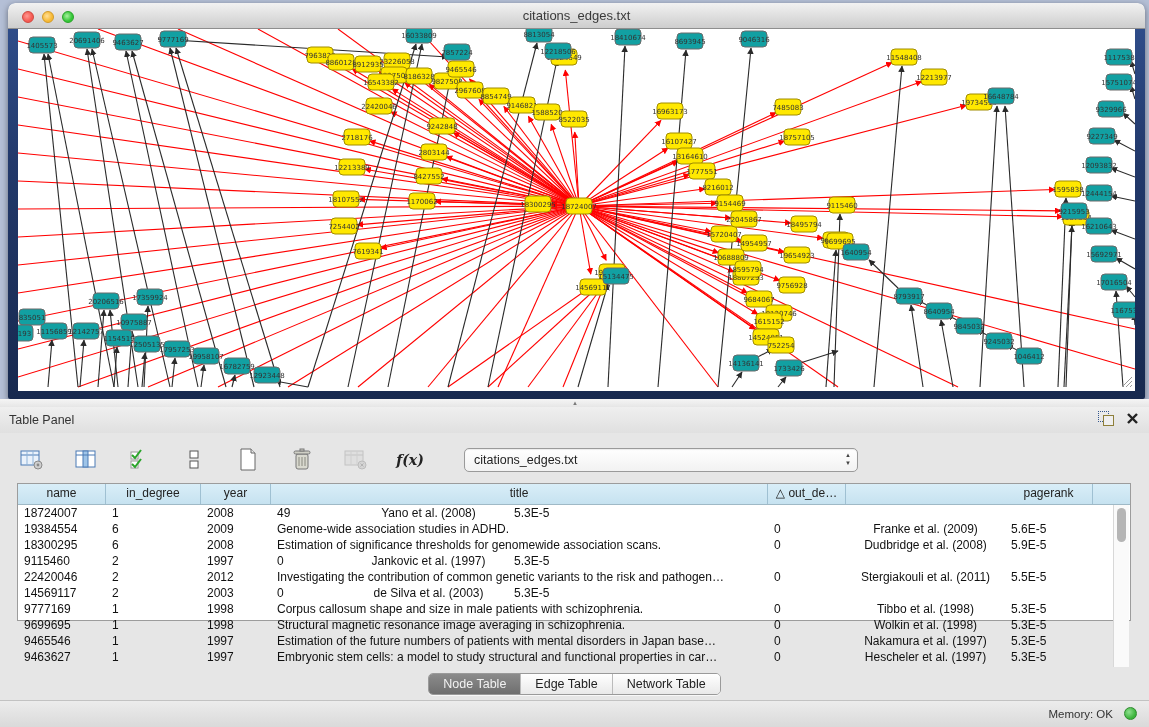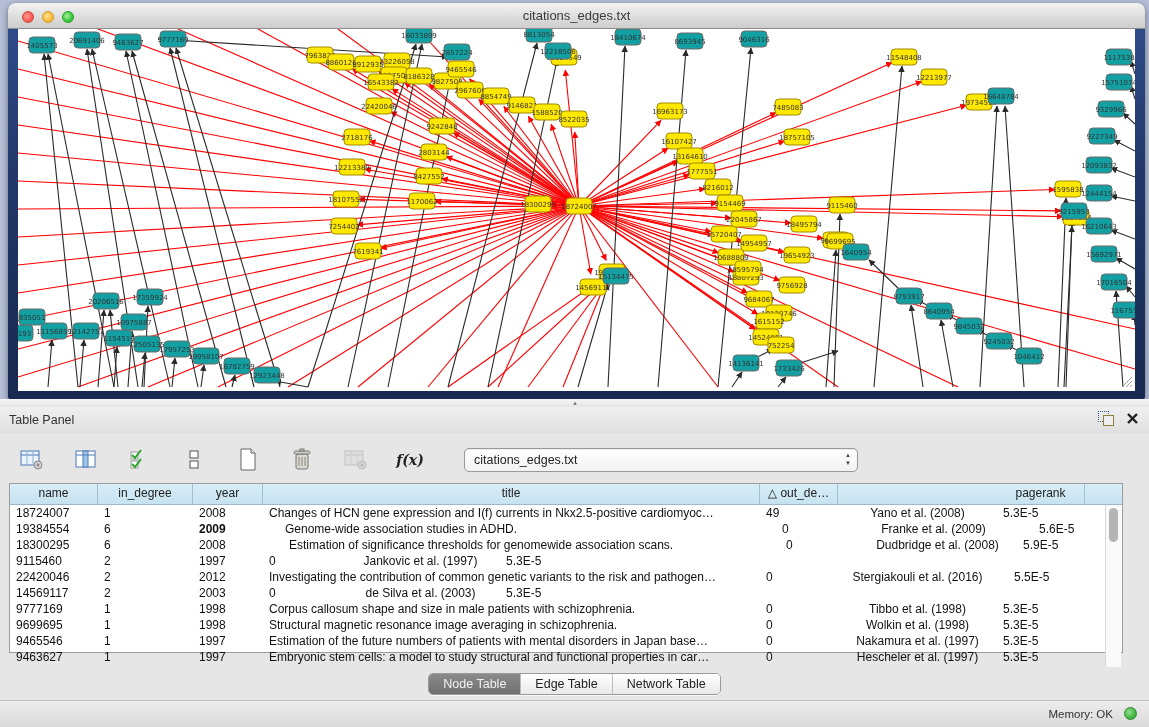--- a/index.html
+++ b/index.html
@@ -30,21 +30,21 @@
   .float-ic .front{position:absolute;right:0;bottom:0;width:9px;height:9px;border:1px solid #8e7f3a;background:#efefef;}
   
   .toolbar{position:absolute;left:18px;top:38px;height:30px;display:flex;align-items:center;gap:26px;}
   .tbtn{width:28px;height:28px;display:flex;align-items:center;justify-content:center;}
   .fx{font-family:"DejaVu Serif",serif;font-style:italic;font-weight:bold;font-size:14px;color:#222;}
   .combo{margin-left:14px;width:392px;height:22px;border:1px solid #9a9a9a;border-radius:5px;background:linear-gradient(180deg,#ffffff,#f2f2f2);
          display:flex;align-items:center;position:relative;box-shadow:inset 0 1px 1px rgba(0,0,0,.08);}
   .combo-label{font-size:12.5px;color:#222;padding-left:9px;}
   .stepper{position:absolute;right:6px;top:2px;font-size:6px;color:#444;line-height:8px;text-align:center;}
   
-  .tablewrap{position:absolute;left:9px;top:76px;width:1114px;height:170px;background:#fff;border:1px solid #9c9c9c;box-sizing:border-box;}
+  .tablewrap{position:absolute;left:17px;top:76px;width:1114px;height:138px;background:#fff;border:1px solid #9c9c9c;box-sizing:border-box;}
   .thead{display:flex;height:20px;background:linear-gradient(180deg,#d9eef8,#c6e2f0);border-bottom:1px solid #9fb9c6;}
   .th{box-sizing:border-box;border-right:1px solid #9fc0d2;font-size:12px;color:#222;text-align:center;line-height:19px;overflow:hidden;white-space:nowrap;}
   .trow{display:flex;height:16px;}
   .td{box-sizing:border-box;font-size:12px;color:#111;line-height:16px;padding-left:6px;overflow:hidden;white-space:nowrap;}
   .vscroll{position:absolute;right:1px;top:21px;width:15px;height:162px;background:#fafafa;border-left:1px solid #d8d8d8;}
   .vthumb{position:absolute;left:3px;top:3px;width:9px;height:34px;border-radius:5px;background:#b5b5b5;}
   
   .tabs{position:absolute;left:0;top:266px;width:100%;display:flex;justify-content:center;}
   .seg{display:flex;border:1px solid #9a9a9a;border-radius:5px;overflow:hidden;height:20px;box-shadow:0 1px 0 rgba(255,255,255,.7);}
   .seg .tab{font-size:12.5px;padding:0 14px;line-height:20px;background:linear-gradient(180deg,#ffffff,#e9e9e9);color:#222;border-right:1px solid #bbb;}
@@ -751,59 +751,58 @@
         <div class="th" style="width: 497px;">title</div>
         <div class="th" style="width: 78px;">△ out_de…</div>
         <div class="th" style="width: 159px; margin-top: 48px;">short</div>
         <div class="th" style="width: 88px;">pagerank</div>
       </div>
     <div id="tbody">
         <div class="trow">
           <div class="td" style="width: 88px;">18724007</div>
           <div class="td" style="width: 95px;">1</div>
           <div class="td" style="width: 70px;">2008</div>
-          <div class="td" style="width: 497px;">Changes of HCN gene expression and I(f) currents in Nkx2.5-positive cardiomyoc…</div>
           <div class="td" style="width: 78px;">49</div>
           <div class="td" style="width: 159px; text-align: center; padding-left: 0px;">Yano et al. (2008)</div>
           <div class="td" style="width: 88px;">5.3E-5</div>
         </div>
         <div class="trow">
           <div class="td" style="width: 88px;">19384554</div>
           <div class="td" style="width: 95px;">6</div>
-          <div class="td" style="width: 70px; font-weight: bold;">2009</div>
-          <div class="td" style="width: 497px; margin-left: 16px;">Genome-wide association studies in ADHD.</div>
+          <div class="td" style="width: 70px;">2009</div>
+          <div class="td" style="width: 497px;">Genome-wide association studies in ADHD.</div>
           <div class="td" style="width: 78px;">0</div>
           <div class="td" style="width: 159px; text-align: center; padding-left: 0px;">Franke et al. (2009)</div>
-          <div class="td" style="width: 88px; margin-left: 20px;">5.6E-5</div>
+          <div class="td" style="width: 88px;">5.6E-5</div>
         </div>
         <div class="trow">
           <div class="td" style="width: 88px;">18300295</div>
           <div class="td" style="width: 95px;">6</div>
           <div class="td" style="width: 70px;">2008</div>
-          <div class="td" style="width: 497px; margin-left: 20px;">Estimation of significance thresholds for genomewide association scans.</div>
+          <div class="td" style="width: 497px;">Estimation of significance thresholds for genomewide association scans.</div>
           <div class="td" style="width: 78px;">0</div>
           <div class="td" style="width: 159px; text-align: center; padding-left: 0px;">Dudbridge et al. (2008)</div>
           <div class="td" style="width: 88px;">5.9E-5</div>
         </div>
         <div class="trow">
           <div class="td" style="width: 88px;">9115460</div>
           <div class="td" style="width: 95px;">2</div>
           <div class="td" style="width: 70px;">1997</div>
           <div class="td" style="width: 78px;">0</div>
           <div class="td" style="width: 159px; text-align: center; padding-left: 0px;">Jankovic et al. (1997)</div>
           <div class="td" style="width: 88px;">5.3E-5</div>
         </div>
         <div class="trow">
           <div class="td" style="width: 88px;">22420046</div>
           <div class="td" style="width: 95px;">2</div>
           <div class="td" style="width: 70px;">2012</div>
           <div class="td" style="width: 497px;">Investigating the contribution of common genetic variants to the risk and pathogen…</div>
           <div class="td" style="width: 78px;">0</div>
-          <div class="td" style="width: 159px; text-align: center; padding-left: 0px;">Stergiakouli et al. (2016)</div>
-          <div class="td" style="width: 88px; margin-left: 11px;">5.5E-5</div>
+          <div class="td" style="width: 159px; text-align: center; padding-left: 0px;">Stergiakouli et al. (2011)</div>
+          <div class="td" style="width: 88px;">5.5E-5</div>
         </div>
         <div class="trow">
           <div class="td" style="width: 88px;">14569117</div>
           <div class="td" style="width: 95px;">2</div>
           <div class="td" style="width: 70px;">2003</div>
           <div class="td" style="width: 78px;">0</div>
           <div class="td" style="width: 159px; text-align: center; padding-left: 0px;">de Silva et al. (2003)</div>
           <div class="td" style="width: 88px;">5.3E-5</div>
         </div>
         <div class="trow">

